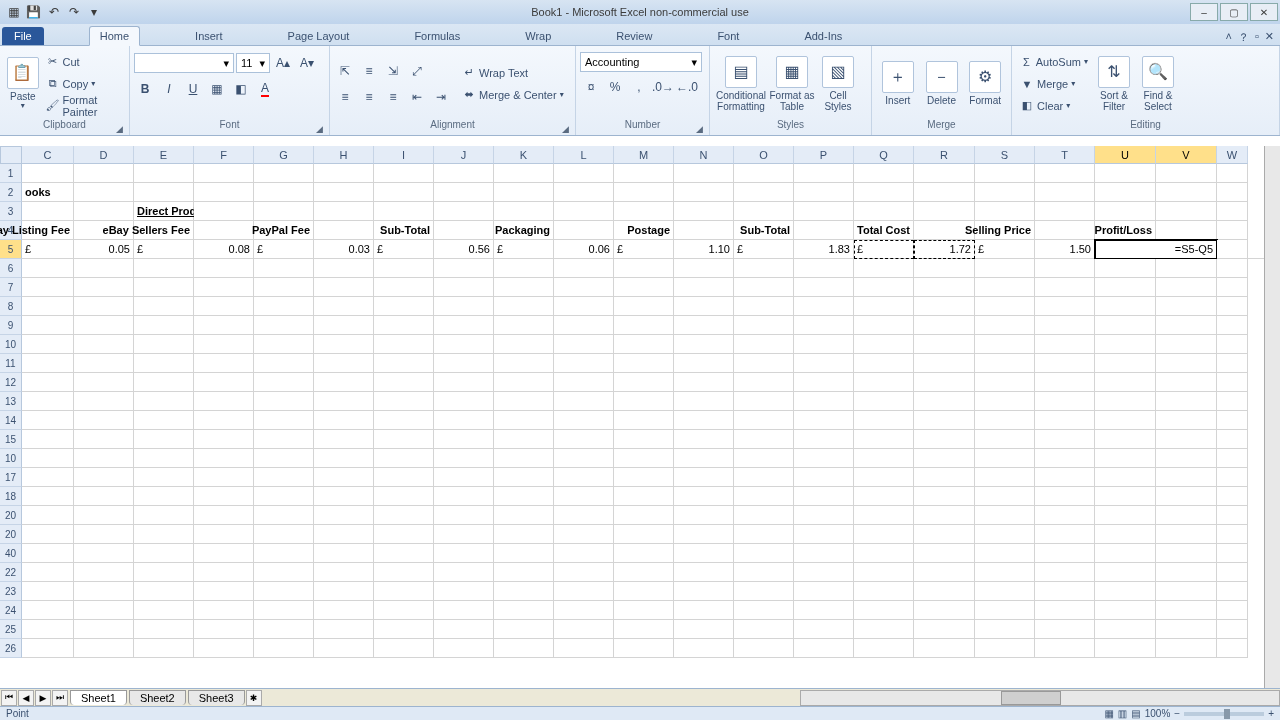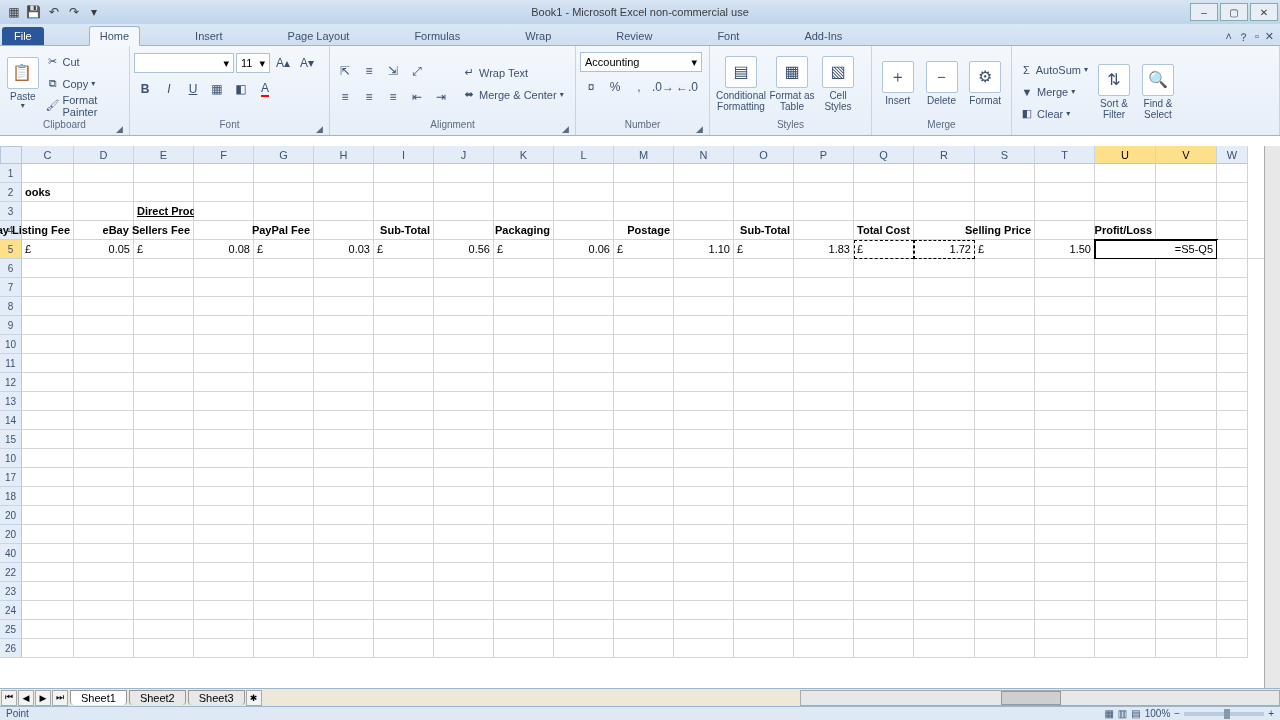--- a/index.html
+++ b/index.html
@@ -276,20 +276,21 @@
       </div>
       <div class="bigbtn">
           <div class="ico">⇅</div>
           <span>Sort &amp; Filter</span>
         </div>
       <div class="bigbtn">
           <div class="ico">🔍</div>
           <span>Find &amp; Select</span>
         </div>
     </div>
+    <div class="group-label"><span>Editing</span></div>
   </div>
 </div>
 
 <div class="gridwrap">
   <div class="colhead-row" id="colheads">
       <div class="corner"></div>
       <div class="colhead" style="width:52px">C</div>
       <div class="colhead" style="width:60px">D</div>
       <div class="colhead" style="width:60px">E</div>
       <div class="colhead" style="width:60px">F</div>

